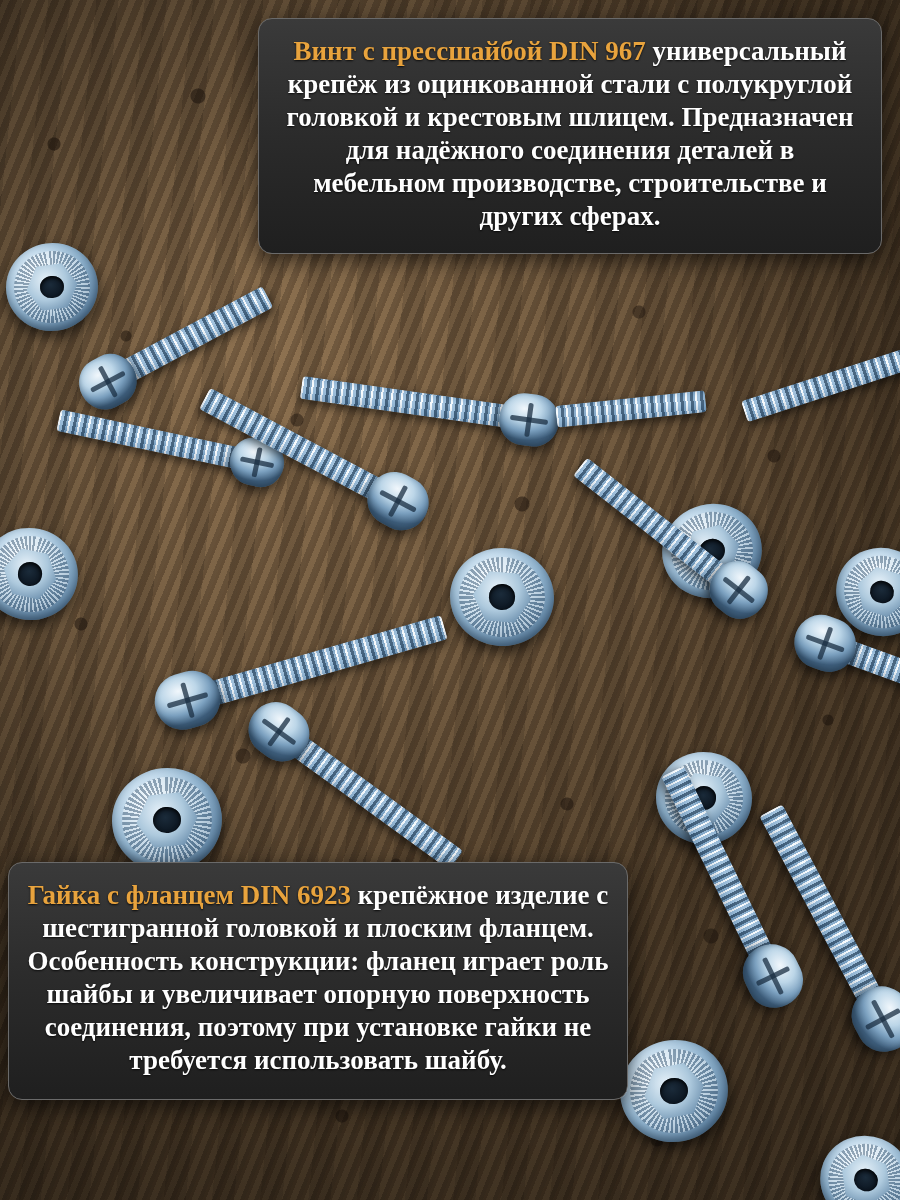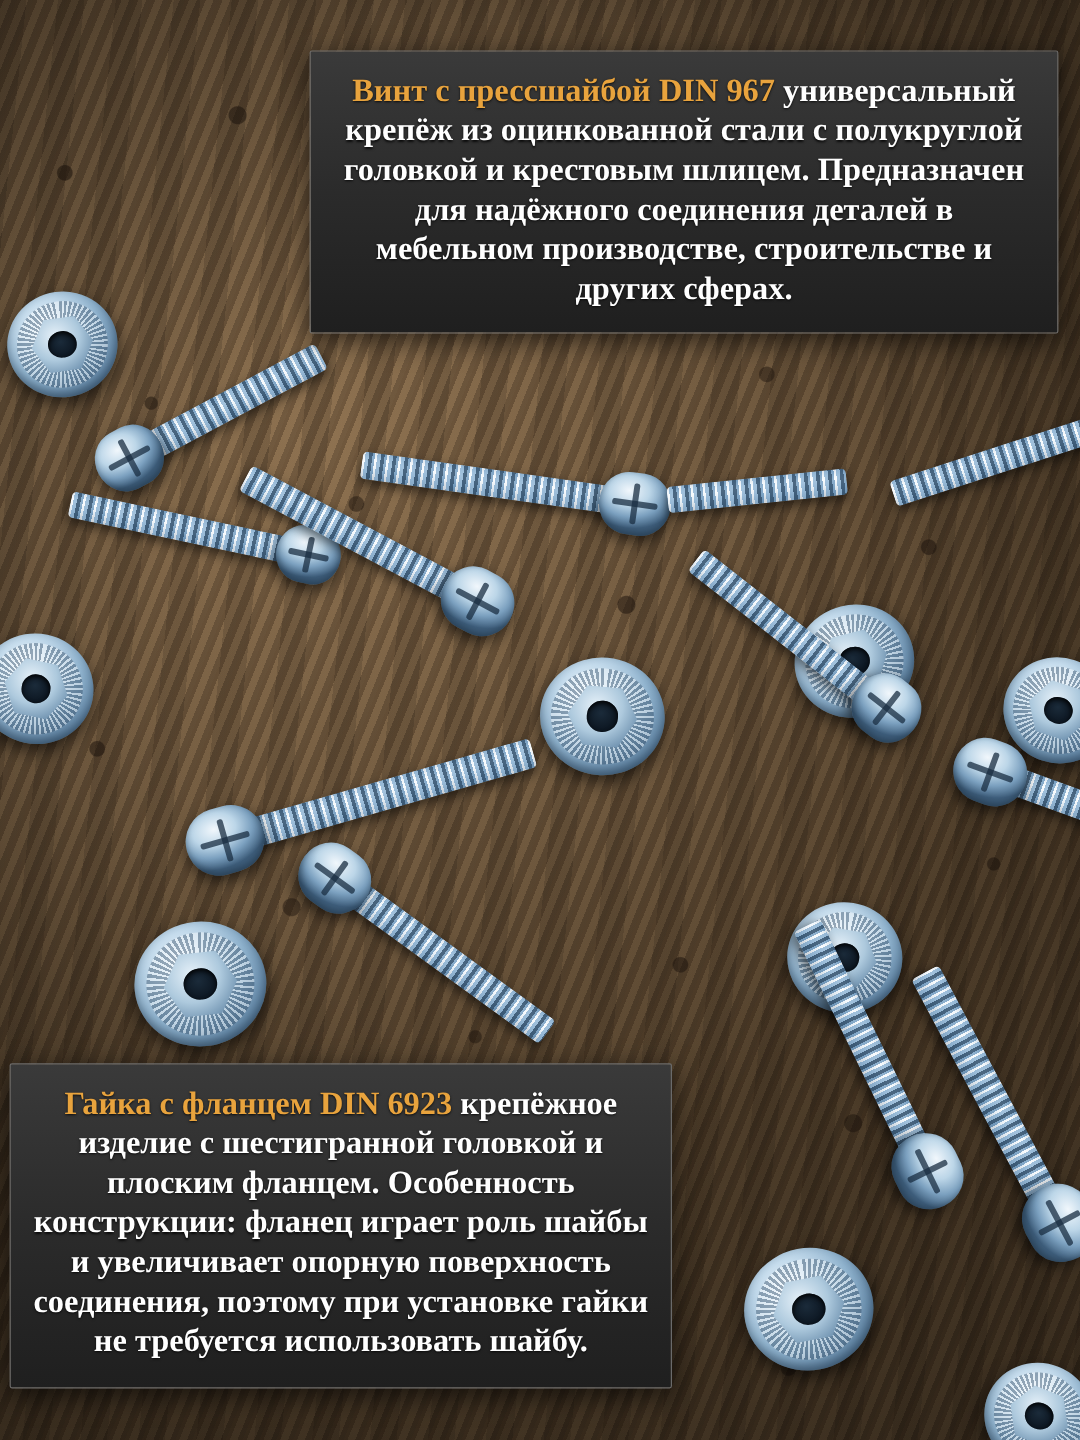--- a/index.html
+++ b/index.html
@@ -125,37 +125,36 @@
     border-radius: 50%;
     background: radial-gradient(circle at 45% 40%, #1b2b3a 0%, #0c1621 70%, #060c12 100%);
     box-shadow: inset 0 2px 4px rgba(0,0,0,0.9);
   }
 
   
   .panel {
     position: absolute;
     background: linear-gradient(180deg, #3a3a3a 0%, #2b2b2b 50%, #1f1f1f 100%);
     border: 1px solid #6a6a6a;
-    border-radius: 2px;
+    border-radius: 14px;
     box-shadow: 0 6px 22px rgba(0,0,0,0.6);
     color: #ffffff;
     text-align: center;
     box-sizing: border-box;
-    margin-top: 24px;
   }
   #panel-top {
     left: 258px;
     top: 18px;
     width: 624px;
     padding: 16px 18px 20px;
   }
   #panel-bottom {
     left: 8px;
     top: 862px;
-    width: 552px;
+    width: 620px;
     padding: 16px 16px 22px;
   }
   .caption {
     font-size: 27px;
     line-height: 1.22;
     font-weight: 700;
     margin: 0;
     text-shadow: 0 1px 2px rgba(0,0,0,0.8);
   }
   .title { color: #e8a33d; }

